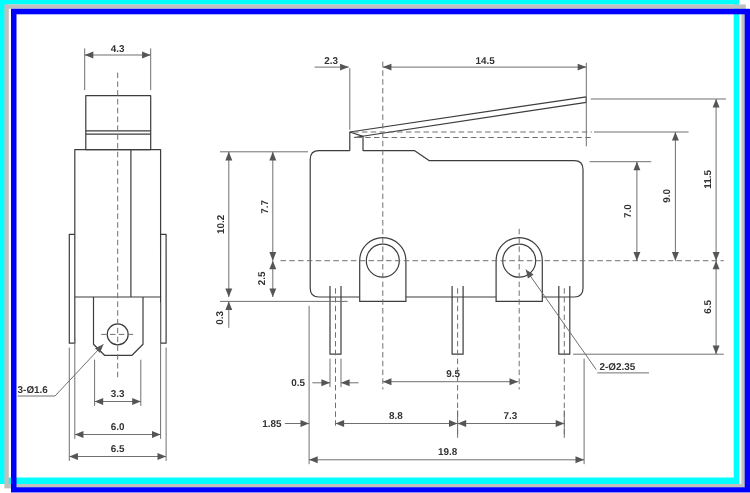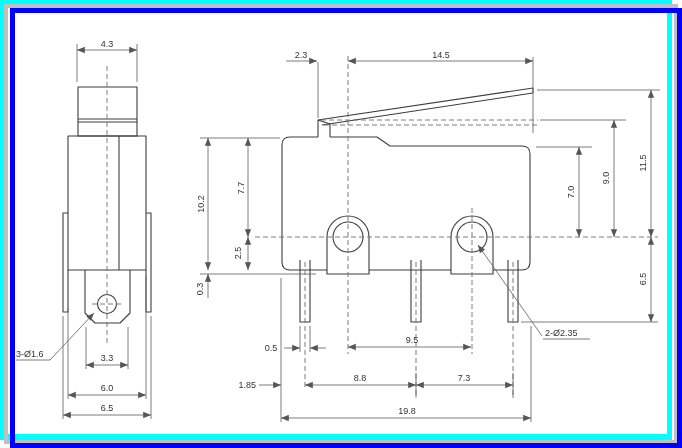--- a/index.html
+++ b/index.html
@@ -1,17 +1,17 @@
 <!DOCTYPE html>
 <html style="--frame-outer: #00ffff; --frame-mid: #c0c0c0; --frame-inner: #0000ff; --paper: #ffffff; --object-line: #3d3d3d; --dim-line: #6e6e6e; --dim-text: #333333;"><head>
 <meta charset="utf-8">
 <style>
   html,body{margin:0;padding:0;background:#fff;}
   .stage{position:relative;width:682px;height:448px;background:var(--paper,#fff);overflow:hidden;
-         font-family:"Liberation Sans", sans-serif;}
+         font-family:"Liberation Sans", sans-serif;font-weight:bold;}
   .frame{position:absolute;pointer-events:none;}
   .frame-cyan{left:0;top:0;right:10px;bottom:8px;border-style:solid;border-color:var(--frame-outer,#00ffff);border-width:4px 5px 6px 7px;}
   .frame-gray{left:4px;top:4px;right:4px;bottom:4px;border:4px solid var(--frame-mid,#c0c0c0);}
   .frame-blue{left:10px;top:8px;right:0;bottom:0;border:5px solid var(--frame-inner,#0000ff);}
   svg.drawing{position:absolute;left:0;top:0;}
   .obj{stroke:var(--object-line,#3d3d3d);stroke-width:1.1;fill:none;stroke-linejoin:round;}
   .objf{stroke:var(--object-line,#3d3d3d);stroke-width:1.1;fill:#fff;}
   .dim{stroke:var(--dim-line,#6e6e6e);stroke-width:0.9;fill:none;}
   .cl{stroke:var(--dim-line,#6e6e6e);stroke-width:0.9;fill:none;stroke-dasharray:5 3;}
   text.t{fill:var(--dim-text,#333333);font-size:9px;font-family:"Liberation Sans",sans-serif;}

